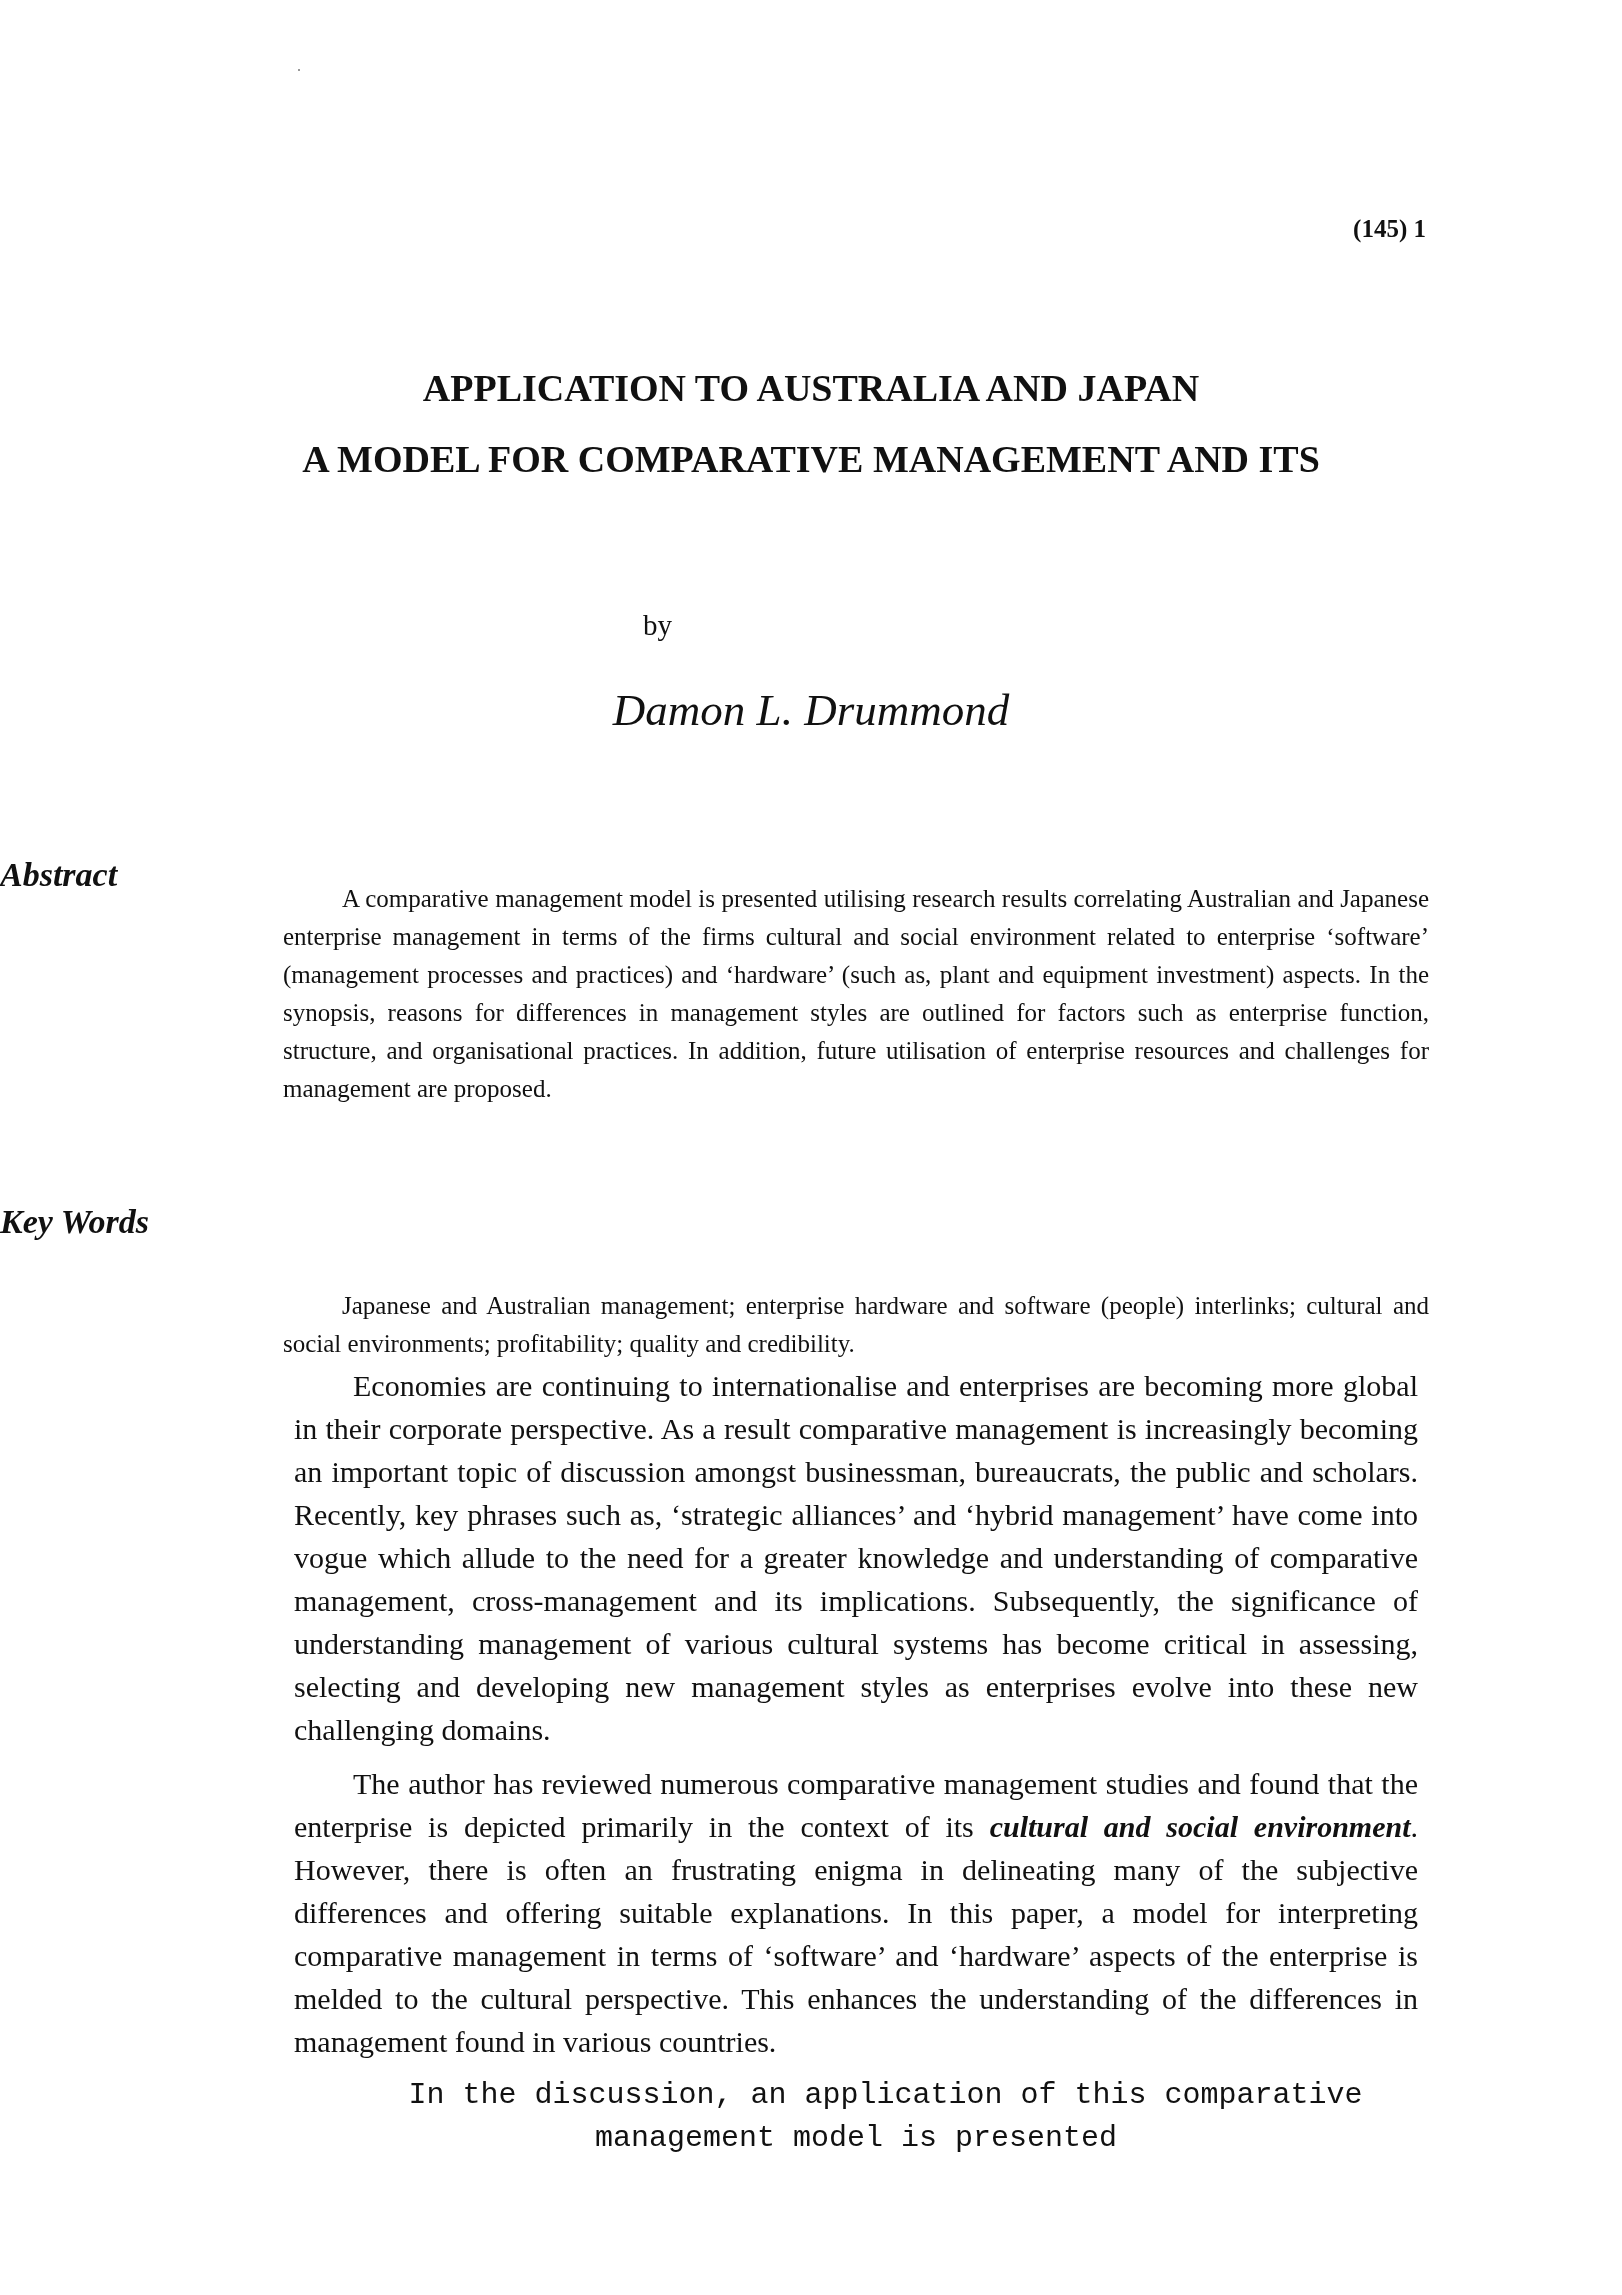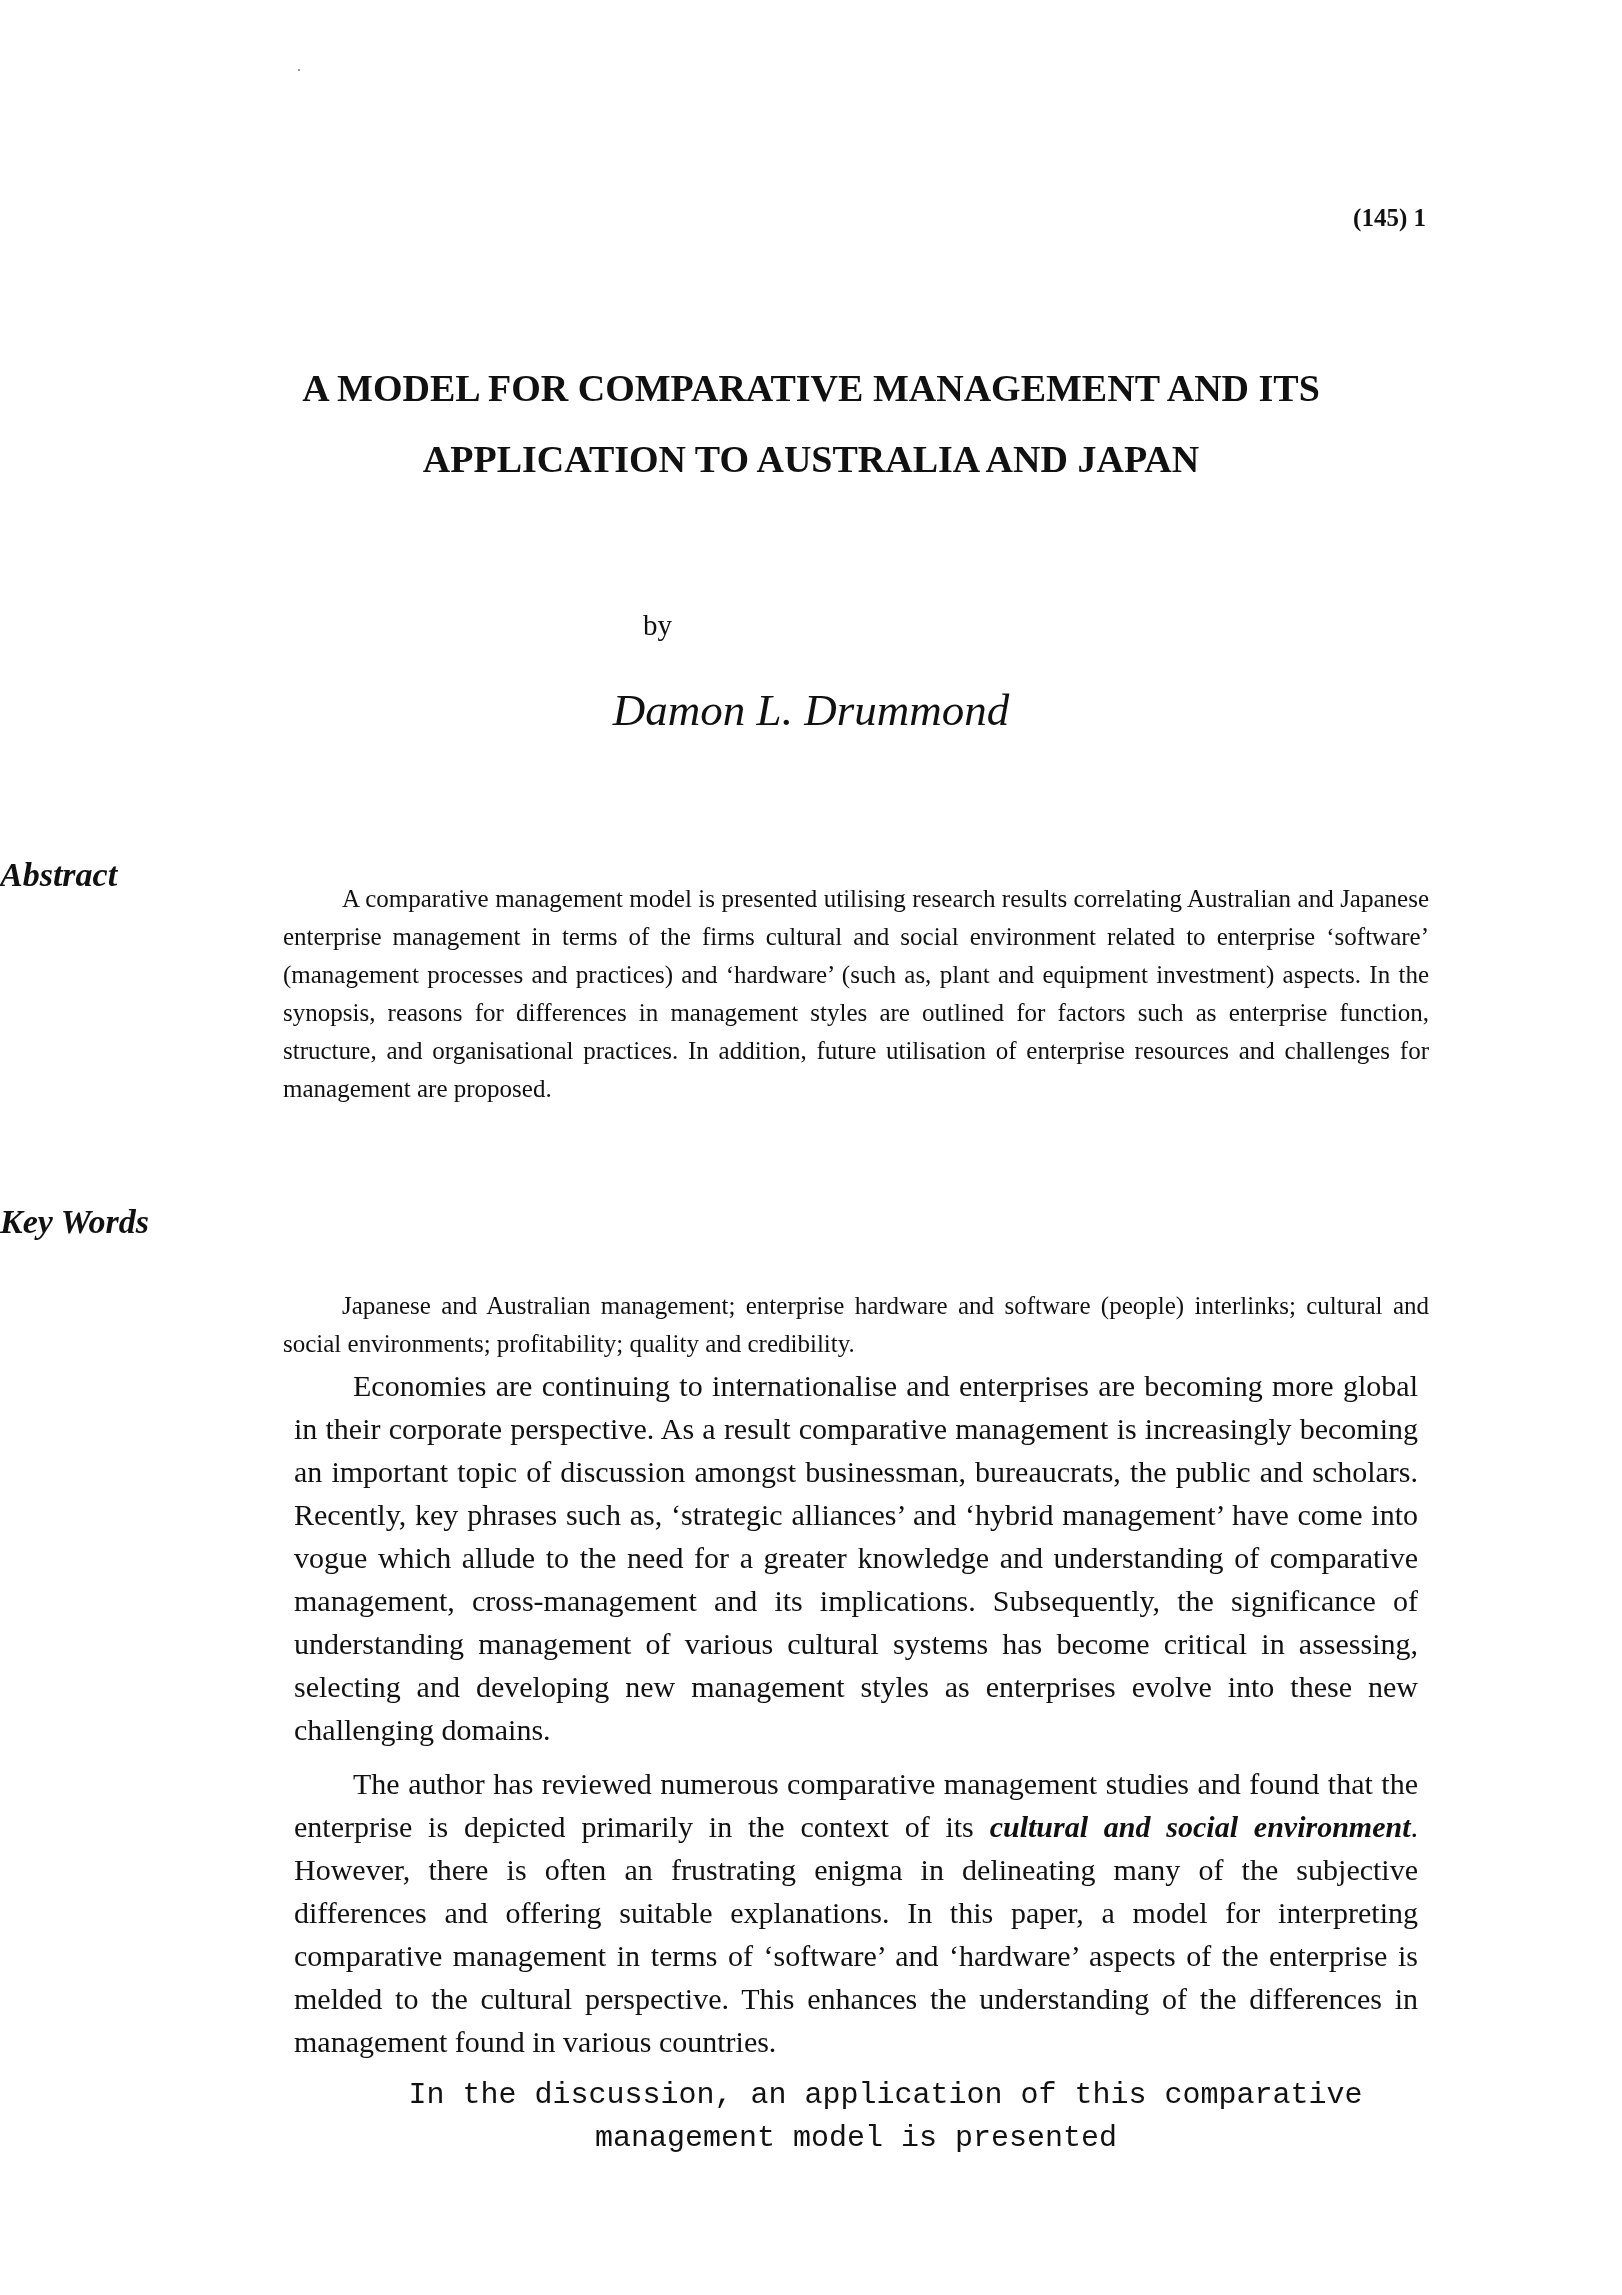--- a/index.html
+++ b/index.html
@@ -1,17 +1,17 @@
 <!DOCTYPE html>
 <html style="font-size:10.5px"><head>
 <meta charset="utf-8">
 <style>
   html, body { margin: 0; padding: 0; background: #ffffff; }
   body { width: 1622px; height: 2295px; position: relative; overflow: hidden; color: #111; font-family: "Liberation Serif", serif; }
-  .page-num { position: absolute; top: 204px; right: 196px; font-size: 25px; font-weight: bold; font-family: Liberation Serif, serif; }
+  .page-num { position: absolute; top: 215px; right: 196px; font-size: 25px; font-weight: bold; font-family: Liberation Serif, serif; }
   .title { position: absolute; top: 353px; left: 0; width: 1622px; text-align: center; font-size: 38px; font-weight: bold; line-height: 71px; letter-spacing: 0px; }
   .by { position: absolute; top: 609px; left: 0; width: 1315px; text-align: center; font-size: 29px; }
   .author { position: absolute; top: 684px; left: 0; width: 1622px; text-align: center; font-size: 45px; font-style: italic; }
   .section-head { position: absolute; left: 0; width: 1622px; text-align: left; font-size: 34px; font-style: italic; font-weight: bold; margin-top: 48px; }
   .abstract-head { top: 808px; }
   .keywords-head { top: 1155px; font-style: italic; }
   .small-block { position: absolute; left: 283px; width: 1146px; font-size: 25px; line-height: 38px; text-align: justify; }
   .abstract-body { top: 880px; }
   .keywords-body { top: 1247px; margin-top: 40px; }
   .indent { text-indent: 59px; margin: 0; }
@@ -20,22 +20,22 @@
   .mark { position: absolute; width: 2px; height: 2px; background: #777; border-radius: 50%; }
 </style>
 </head>
 <body>
 
 <div class="mark" style="top:69px; left:298px;"></div>
 
 <div class="page-num">(145) 1</div>
 
 <div class="title">
+  <div>APPLICATION TO AUSTRALIA AND JAPAN</div>
   <div>A MODEL FOR COMPARATIVE MANAGEMENT AND ITS</div>
-  <div>APPLICATION TO AUSTRALIA AND JAPAN</div>
 </div>
 
 <div class="by">by</div>
 <div class="author">Damon L. Drummond</div>
 
 <div class="section-head abstract-head">Abstract</div>
 <div class="small-block abstract-body">
   <p class="indent">A comparative management model is presented utilising research results correlating Australian and Japanese enterprise management in terms of the firms cultural and social environment related to enterprise ‘software’ (management processes and practices) and ‘hardware’ (such as, plant and equipment investment) aspects. In the synopsis, reasons for differences in management styles are outlined for factors such as enterprise function, structure, and organisational practices. In addition, future utilisation of enterprise resources and challenges for management are proposed.</p>
 </div>
 

